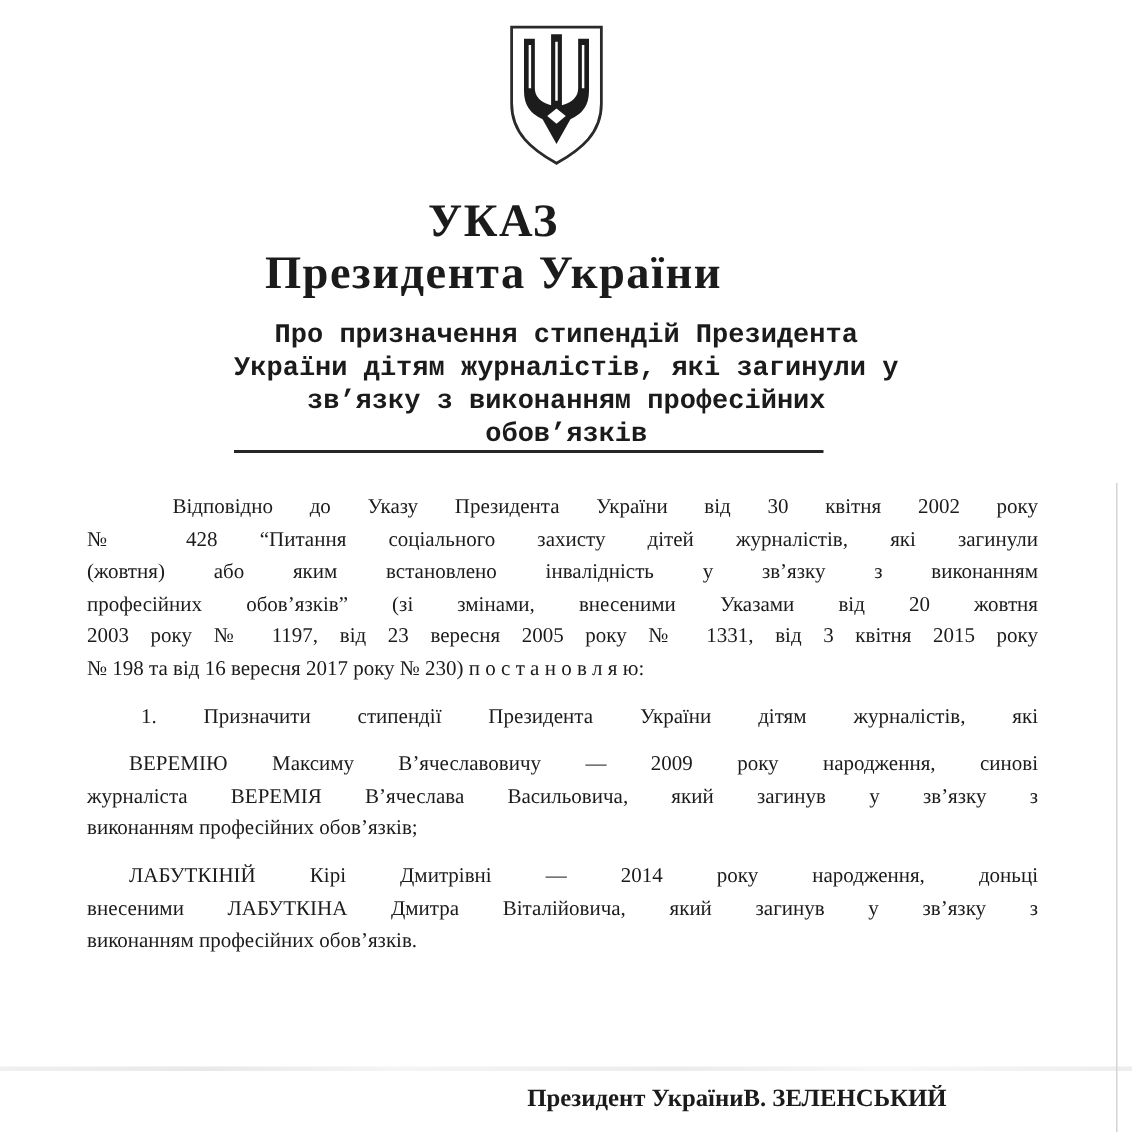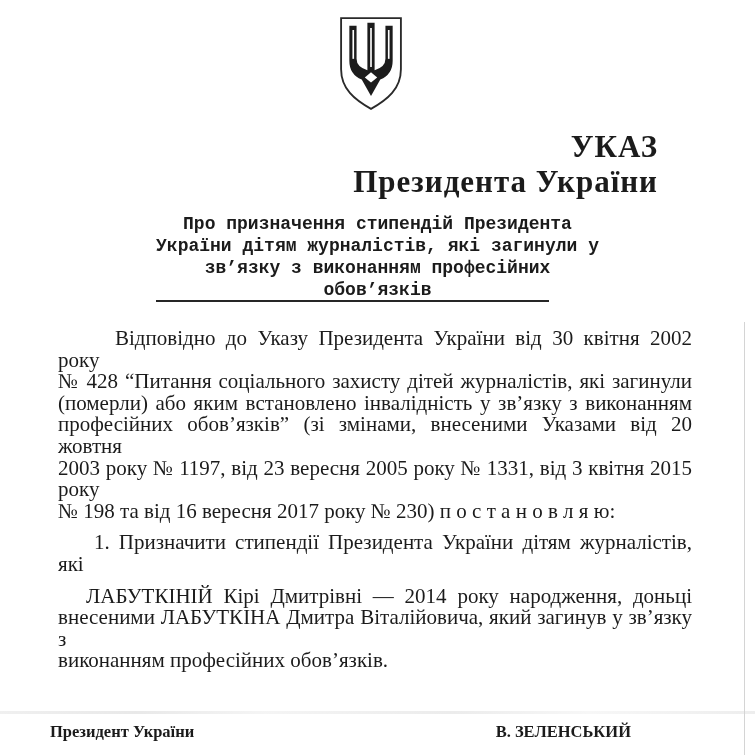--- a/index.html
+++ b/index.html
@@ -10,51 +10,51 @@
     font-family:"Liberation Serif", serif;
     color:#1b1b1b;
     overflow:hidden;
   }
   
   .emblem{position:absolute;top:15px;left:338px;width:66px;height:98px;}
   .emblem svg{display:block;width:100%;height:100%;}
   
   .doc-title{
     position:absolute;top:129px;left:0;width:658px;
-    text-align:right;font-weight:bold;
+    text-align:center;font-weight:bold;
     font-size:31px;line-height:35px;letter-spacing:1px;
   }
   
   .subject{
     position:absolute;top:213px;left:150px;width:455px;
     text-align:center;font-weight:bold;
     font-size:18px;line-height:22px;font-family:Liberation Mono, monospace;
   }
   .rule{
     position:absolute;top:300px;left:156px;width:393px;height:2px;
     background:#262626;
   }
   
   .body-text{
     position:absolute;top:328px;left:58px;width:634px;
-    font-size:21px;line-height:21.6px;
+    font-size:14px;line-height:21.6px;
   }
   .para{margin:0;}
   .para + .para{margin-top:10px;}
   .line{text-align:justify;text-align-last:justify;}
   .line.last-line{text-align:left;text-align-last:left;}
   .indent-xl{text-indent:57px;}
   .indent-lg{text-indent:36px;}
   .indent-md{text-indent:28px;}
   .decree{font-weight:normal;}
   
   .signature{
     position:absolute;top:722px;left:0;width:755px;
     padding:0 124px 0 50px;box-sizing:border-box;
-    display:flex;justify-content:space-between;
+    display:flex;justify-content:flex-end;
     font-weight:bold;font-size:16.5px;line-height:20px;
   }
   
   .scan-band{
     position:absolute;top:711px;left:0;width:755px;height:3px;
     background:linear-gradient(90deg,#ececec 0%,#e3e3e3 18%,#f2f2f2 35%,#e7e7e7 60%,#f5f5f5 78%,#e9e9e9 100%);
     opacity:.8;
   }
   .scan-edge{
     position:absolute;top:322px;left:744px;width:1px;height:433px;
@@ -89,30 +89,35 @@
 
   <div class="subject">Про призначення стипендій Президента України дітям журналістів, які загинули у зв’язку з виконанням професійних обов’язків</div>
 
   <div class="rule"></div>
 
   <div class="body-text">
 
     <div class="para">
       <div class="line indent-xl">Відповідно до Указу Президента України від 30 квітня 2002 року</div>
       <div class="line">№ 428 “Питання соціального захисту дітей журналістів, які загинули</div>
-      <div class="line">(померли) або яким встановлено інвалідність у зв’язку з виконанням</div>
+      <div class="line">(жовтня) або яким встановлено інвалідність у зв’язку з виконанням</div>
       <div class="line">професійних обов’язків” (зі змінами, внесеними Указами від 20 жовтня</div>
       <div class="line">2003 року № 1197, від 23 вересня 2005 року № 1331, від 3 квітня 2015 року</div>
       <div class="line last-line"><span>№ 198 та від 16 вересня 2017 року № 230) </span><span class="decree">п о с т а н о в л я ю:</span></div>
     </div>
 
     <div class="para">
       <div class="line indent-lg">1. Призначити стипендії Президента України дітям журналістів, які</div>
     </div>
 
+    <div class="para">
+      <div class="line indent-md">ВЕРЕМІЮ Максиму В’ячеславовичу — 2009 року народження, синові</div>
+      <div class="line">журналіста ВЕРЕМІЯ В’ячеслава Васильовича, який загинув у зв’язку з</div>
+      <div class="line last-line">виконанням професійних обов’язків;</div>
+    </div>
 
     <div class="para">
       <div class="line indent-md">ЛАБУТКІНІЙ Кірі Дмитрівні — 2014 року народження, доньці</div>
       <div class="line">внесеними ЛАБУТКІНА Дмитра Віталійовича, який загинув у зв’язку з</div>
       <div class="line last-line">виконанням професійних обов’язків.</div>
     </div>
 
   </div>
 
   <div class="scan-band"></div>

